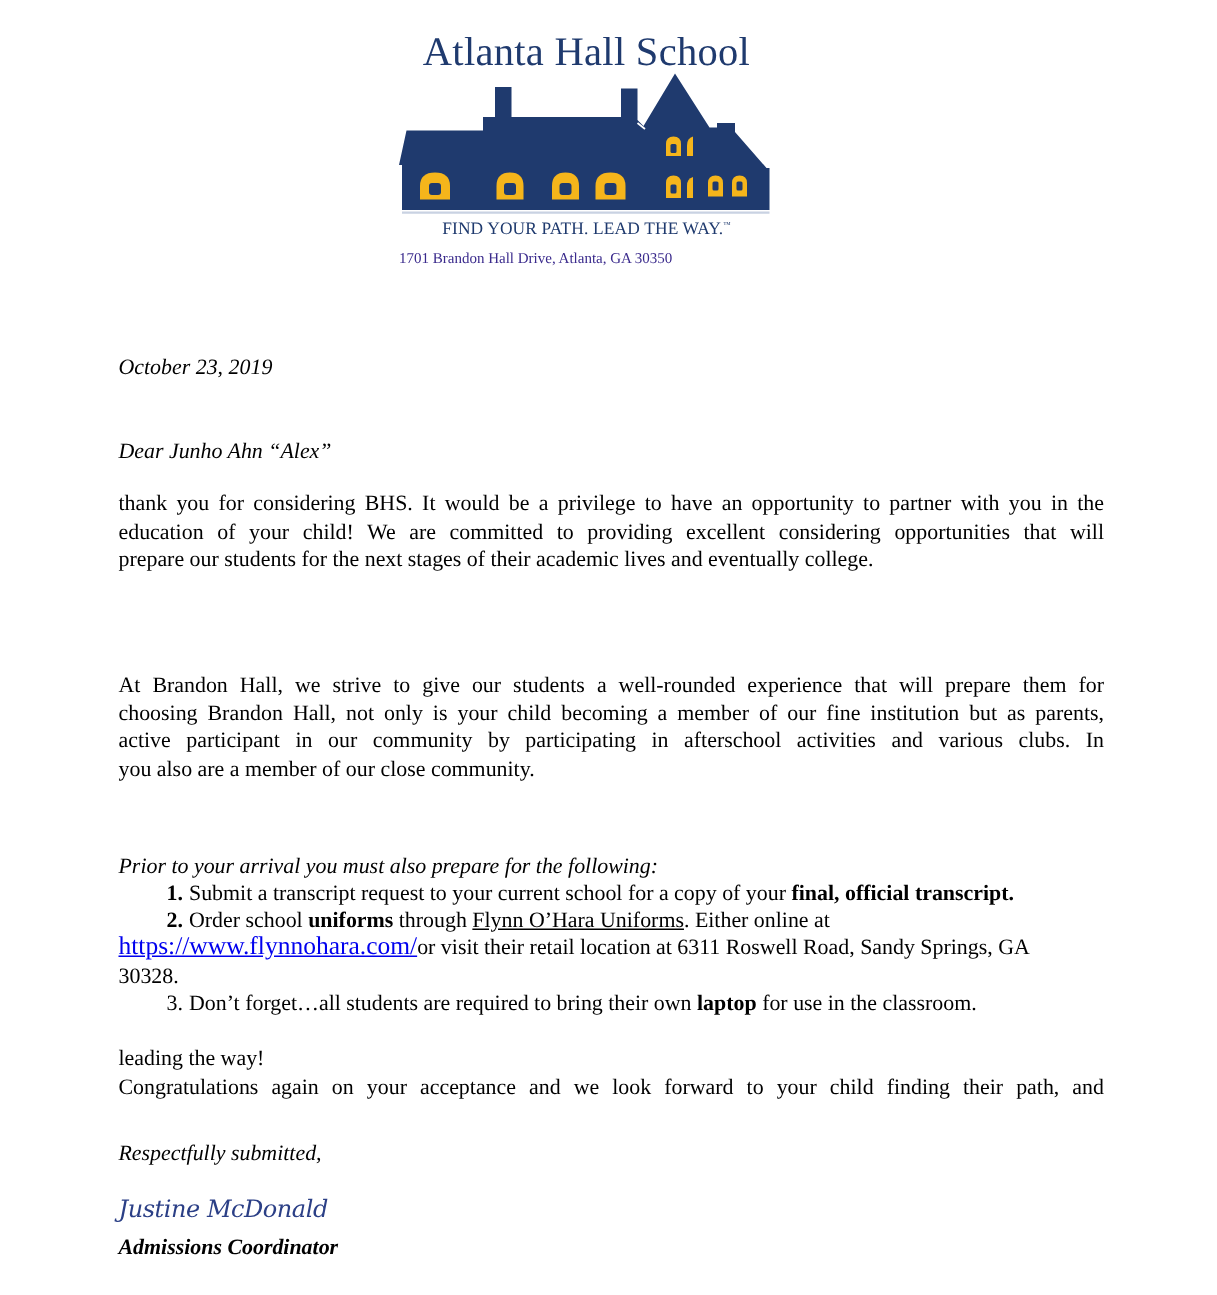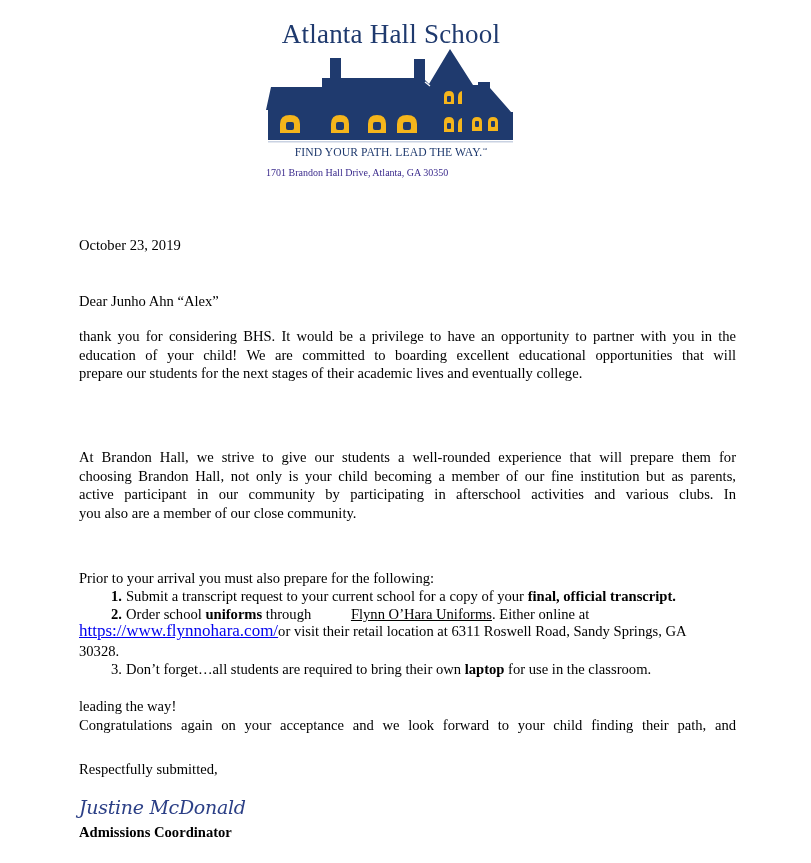--- a/index.html
+++ b/index.html
@@ -17,33 +17,33 @@
   .logo-building { position: absolute; left: 0; top: 0; }
   .logo-tagline {
     position: absolute; left: 266px; top: 146px; width: 250px; text-align: center;
     color: #1f3a6e; font-size: 11.6px; letter-spacing: 0.1px; white-space: nowrap;
   }
   .logo-tagline sup { font-size: 5px; vertical-align: 5px; }
   .logo-address {
     position: absolute; left: 266px; top: 167px; width: 250px; text-align: left;
     color: #3a2a8c; font-size: 10px; white-space: nowrap;
   }
-  .text { position: absolute; left: 79px; font-size: 14.6px; line-height: 18.6px; white-space: nowrap; }
+  .text { position: absolute; left: 79px; font-size: 14.6px; line-height: 18.6px; white-space: nowrap; font-style: italic; }
   .para {
     position: absolute; left: 79px; width: 657px; font-size: 14.6px; line-height: 18.6px;
     text-align: justify;
   }
   .list-item { position: absolute; font-size: 14.6px; line-height: 18.6px; white-space: nowrap; }
   .num { display: inline-block; width: 15px; }
   b { font-weight: bold; }
-  .ulink { text-decoration: underline; color: #000; cursor: pointer; margin-left: 36px; }
+  .ulink { text-decoration: underline; color: #000; cursor: pointer; }
   .url { color: #0000ee; text-decoration: underline; font-size: 17px; cursor: pointer; }
   .signature {
     position: absolute; left: 79px; top: 796px; color: #2b3f86;
-    font-family: "DejaVu Serif", serif; font-style: italic; font-size: 19px; letter-spacing: -0.3px;
+    font-family: "DejaVu Serif", serif; font-style: italic; font-size: 16px; letter-spacing: -0.3px;
   }
 </style>
 </head>
 <body>
 
 <div class="logo-title">Atlanta Hall School</div>
 
 <svg class="logo-building" width="811" height="150" viewBox="0 0 811 150">
 
   <path fill="#1f3a6e" d="
@@ -81,21 +81,21 @@
 </svg>
 
 <div class="logo-tagline"><span>FIND YOUR PATH. LEAD THE WAY.</span><sup>™</sup></div>
 <div class="logo-address">1701 Brandon Hall Drive, Atlanta, GA 30350</div>
 
 <div class="text" style="top:236px">October 23, 2019</div>
 <div class="text" style="top:292px">Dear Junho Ahn “Alex”</div>
 
 <div class="para" style="top:327px">
   <div style="text-align:justify;text-align-last:justify">thank you for considering BHS.  It would be a privilege to have an opportunity to partner with you in the</div>
-  <div style="text-align:justify;text-align-last:justify">education of your child! We are committed to boarding excellent educational opportunities that will</div>
+  <div style="text-align:justify;text-align-last:justify">education of your child! We are committed to providing excellent considering opportunities that will</div>
   <div>prepare our students for the next stages of their academic lives and eventually college.</div>
 </div>
 
 <div class="para" style="top:448px">
   <div style="text-align:justify;text-align-last:justify">At Brandon Hall, we strive to give our students a well-rounded experience that will prepare them for</div>
   <div style="text-align:justify;text-align-last:justify">choosing Brandon Hall, not only is your child becoming a member of our fine institution but as parents,</div>
   <div style="text-align:justify;text-align-last:justify">active participant in our community by participating in afterschool activities and various clubs.  In</div>
   <div>you also are a member of our close community.</div>
 </div>
 

